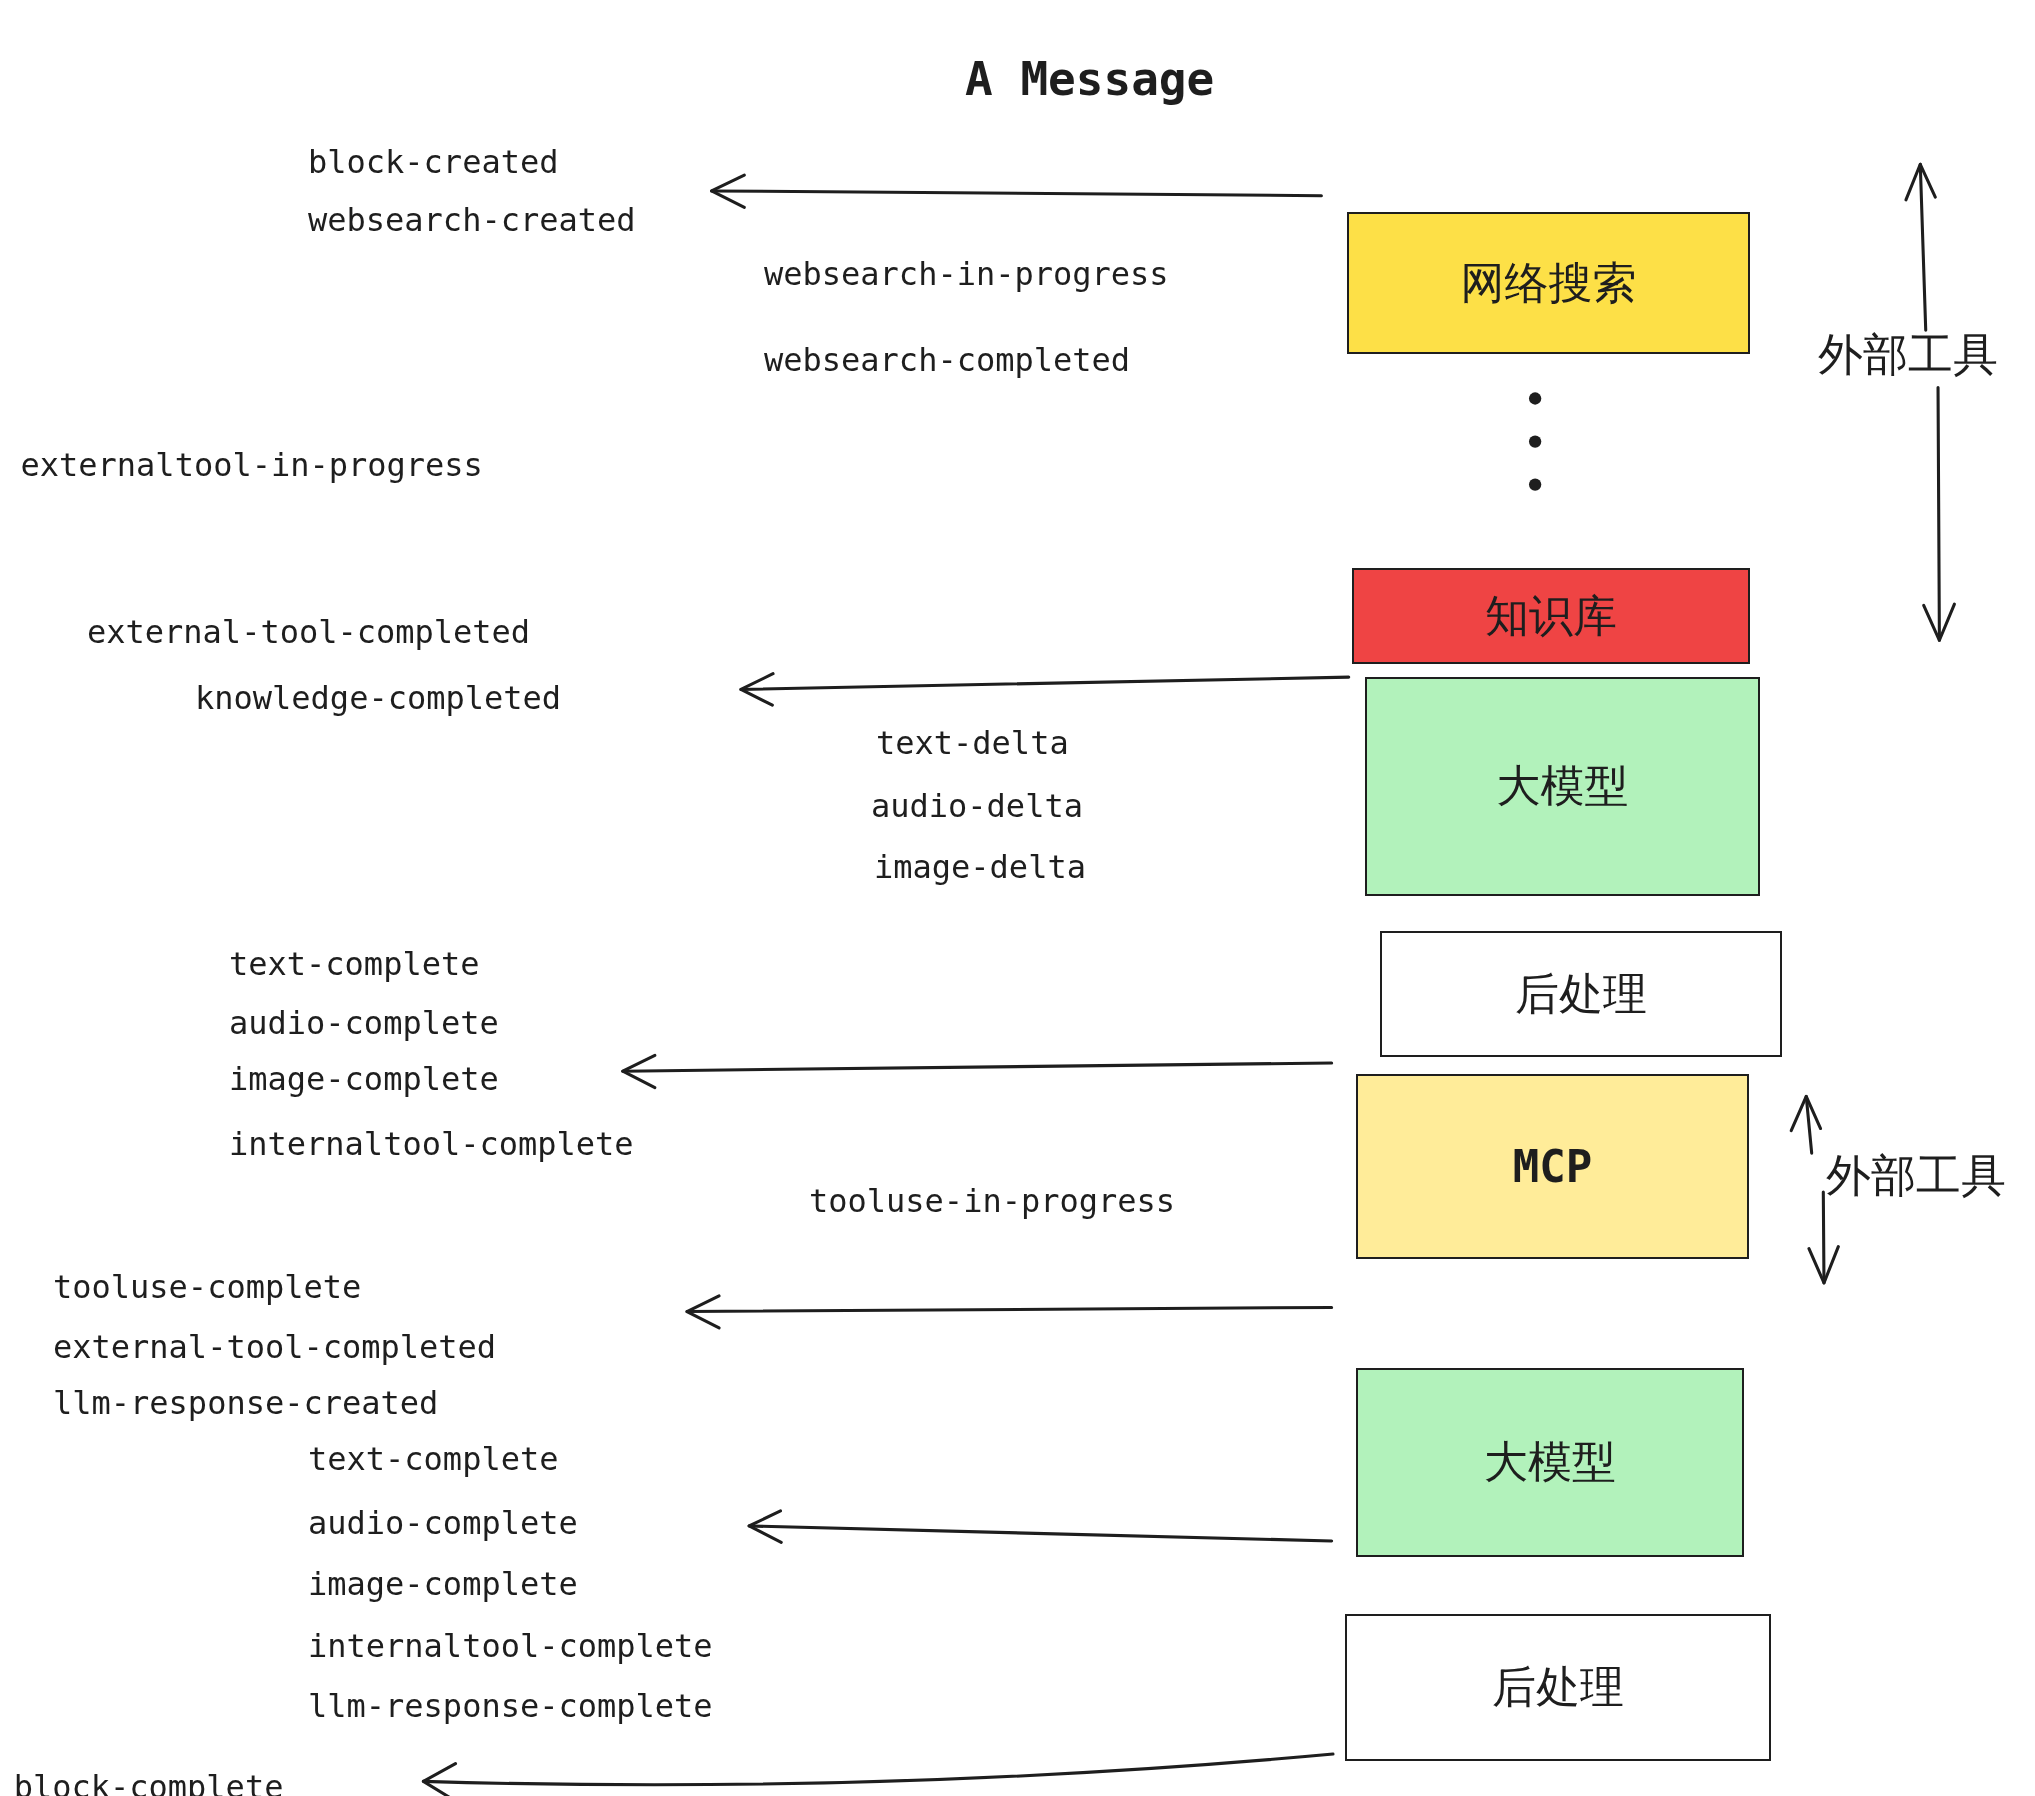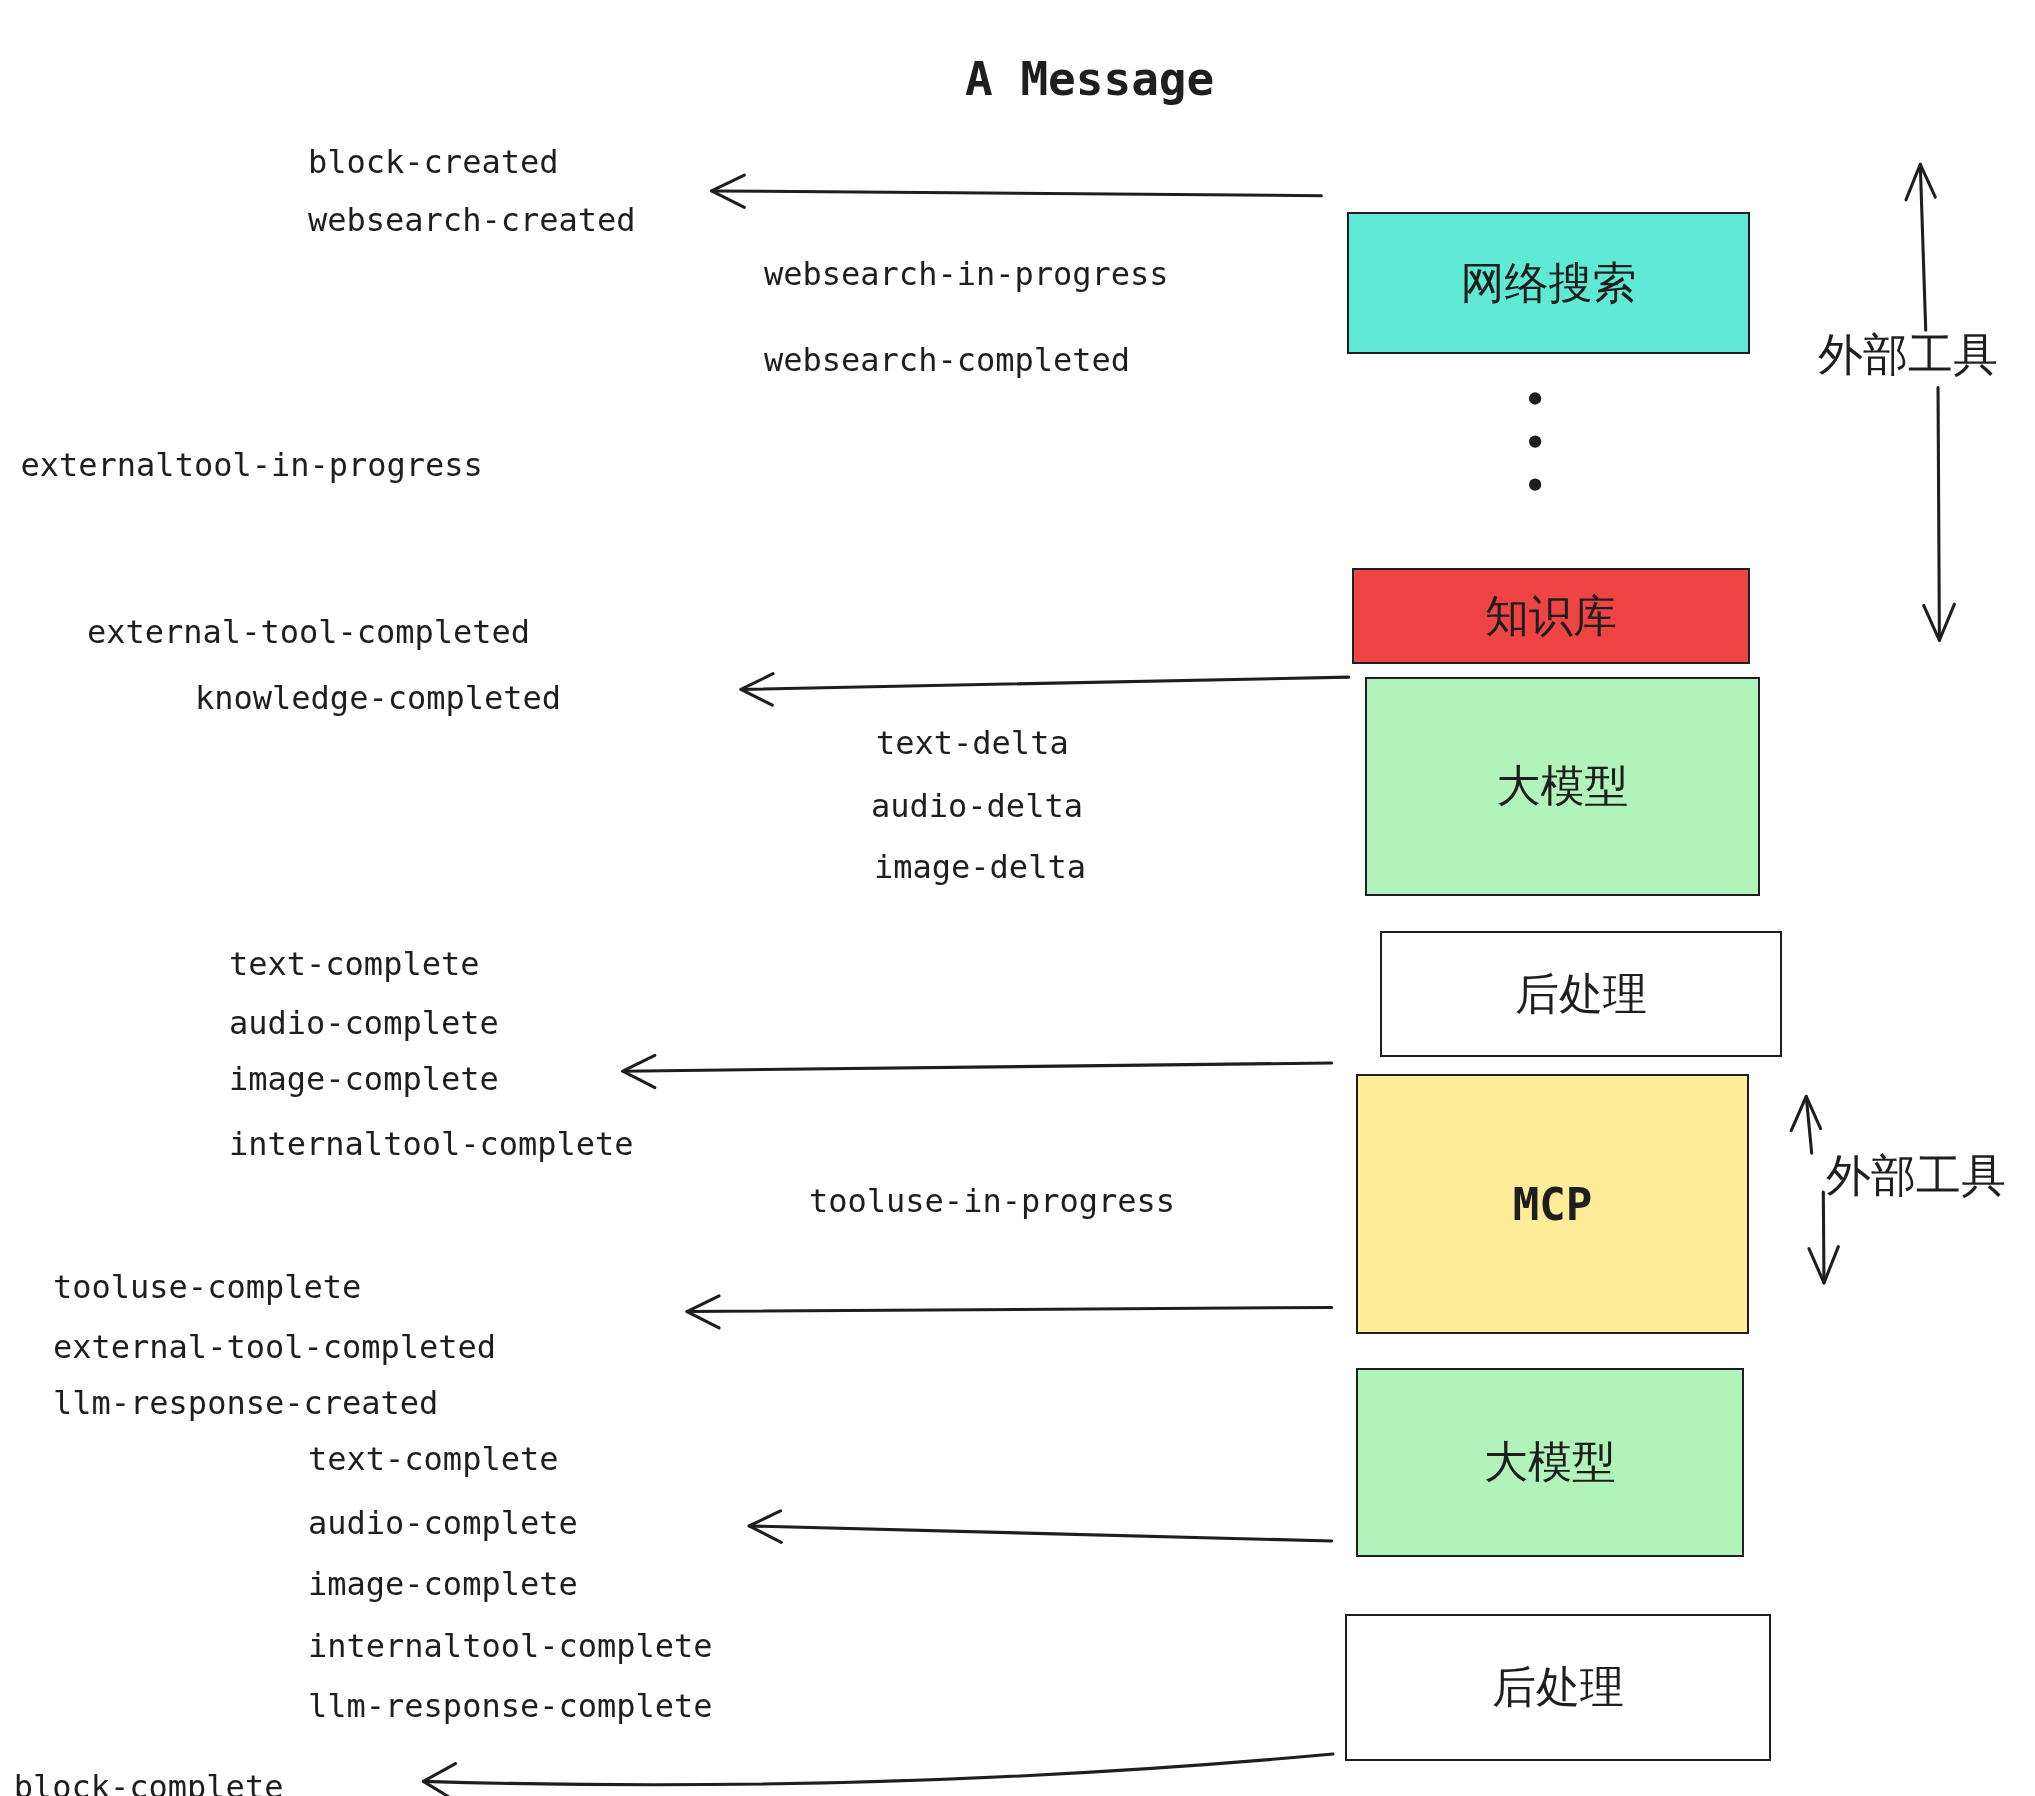--- a/index.html
+++ b/index.html
@@ -114,33 +114,33 @@
   <div class="ev" style="left:53px;top:1225px">tooluse-complete</div>
   <div class="ev" style="left:53px;top:1285px">external-tool-completed</div>
   <div class="ev" style="left:53px;top:1341px">llm-response-created</div>
   <div class="ev" style="left:308px;top:1397px">text-complete</div>
   <div class="ev" style="left:308px;top:1461px">audio-complete</div>
   <div class="ev" style="left:308px;top:1522px">image-complete</div>
   <div class="ev" style="left:308px;top:1584px">internaltool-complete</div>
   <div class="ev" style="left:308px;top:1644px">llm-response-complete</div>
   <div class="ev" style="left:13.7px;top:1725px">block-complete</div>
 
-  <div class="box" style="left: 1347px; top: 172px; width: 403px; height: 142px; background: #5eead4;">
+  <div class="box" style="left: 1347px; top: 172px; width: 403px; height: 142px; background: #fde047;">
     <span>网络搜索</span>
   </div>
   <div class="box" style="left: 1352px; top: 528px; width: 398px; height: 96px; background: #ef4444;">
     <span>知识库</span>
   </div>
   <div class="box" style="left: 1365px; top: 637px; width: 395px; height: 219px; background: rgb(178, 242, 187);">
     <span>大模型</span>
   </div>
   <div class="box" style="left: 1380px; top: 891px; width: 402px; height: 126px; background: rgb(255, 255, 255);">
     <span>后处理</span>
   </div>
-  <div class="box mono" style="left: 1356px; top: 1034px; width: 393px; height: 260px; background: rgb(255, 236, 153);">
+  <div class="box mono" style="left: 1356px; top: 1034px; width: 393px; height: 185px; background: rgb(255, 236, 153);">
     <span>MCP</span>
   </div>
   <div class="box" style="left: 1356px; top: 1328px; width: 388px; height: 189px; background: rgb(178, 242, 187);">
     <span>大模型</span>
   </div>
   <div class="box" style="left: 1345px; top: 1574px; width: 426px; height: 147px; background: rgb(255, 255, 255);">
     <span>后处理</span>
   </div>
 
   <div class="side-label" style="left:1818px;top:292px">外部工具</div>

